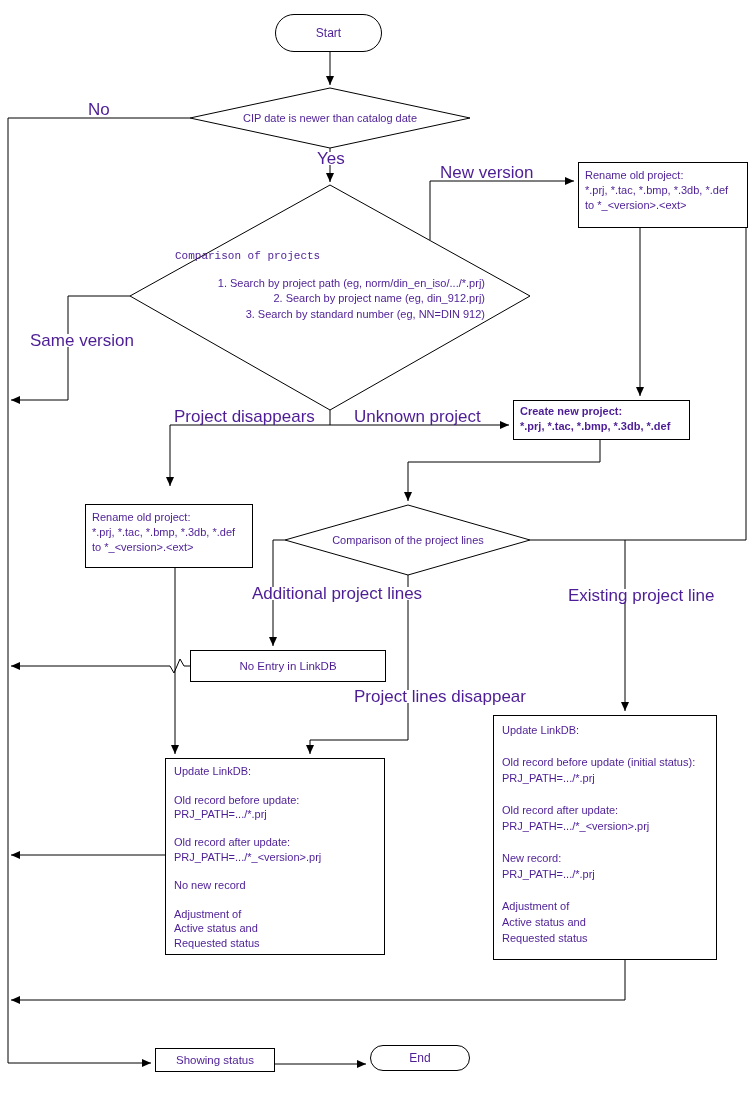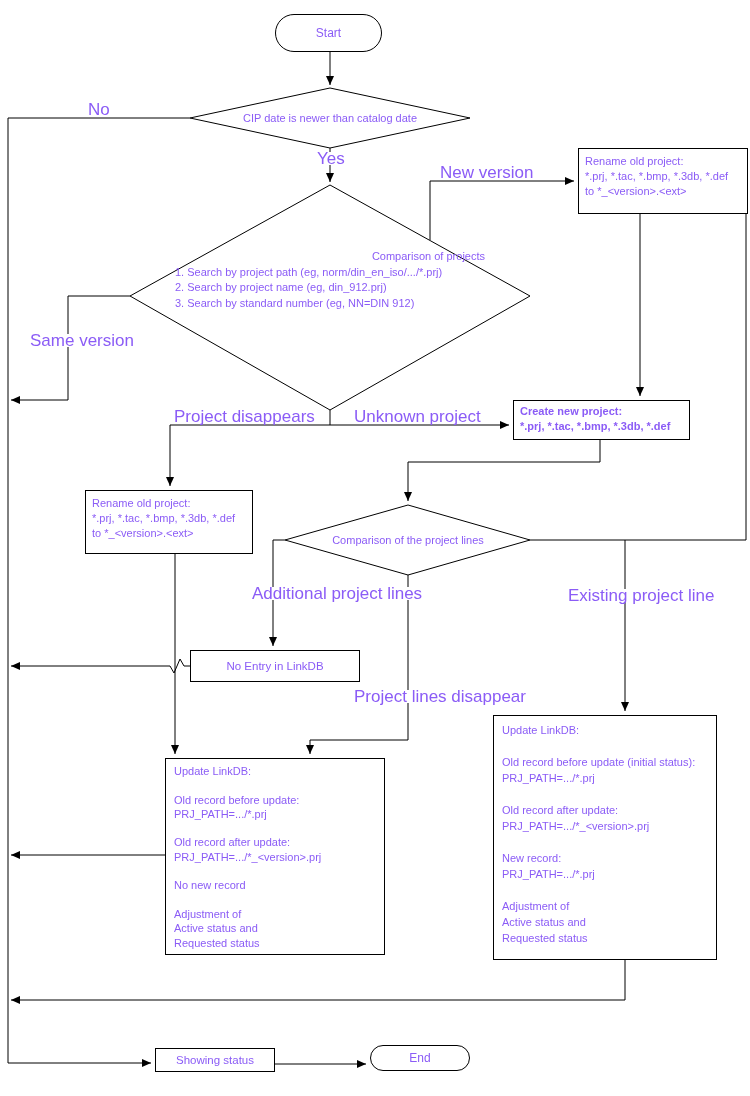--- a/index.html
+++ b/index.html
@@ -1,21 +1,21 @@
 <!DOCTYPE html>
 <html><head>
 <meta charset="utf-8">
 <style>
   html,body{margin:0;padding:0;background:#fff;}
   #stage{position:relative;width:750px;height:1096px;background:#fff;overflow:hidden;
-         font-family:"Liberation Sans",sans-serif;color:#8b5cf6;}
+         font-family:"Liberation Sans",sans-serif;color:#4c1d95;}
   #wires{position:absolute;left:0;top:0;width:750px;height:1096px;}
   .box{position:absolute;border:1px solid #000;background:#fff;font-size:11px;line-height:15px;box-sizing:border-box;}
   .mltext{white-space:pre-line;}
-  .pad{padding:5px 6px;}
+  .pad{padding:5px 6px;margin-top:14px;}
   .term{border-radius:19px;display:flex;align-items:center;justify-content:center;font-size:12px;}
   .cen{display:flex;align-items:center;justify-content:center;}
   .lbl{position:absolute;background:#fff;font-size:17px;line-height:13px;padding:0 2px;white-space:nowrap;}
   .ctext{position:absolute;font-size:11px;line-height:15px;}
 </style>
 </head>
 <body>
 
 <div id="stage">
 
@@ -51,40 +51,40 @@
     <path d="M8 1063 H151" marker-end="url(#arw)"></path>
     <path d="M275 1064 H366" marker-end="url(#arw)"></path>
   </svg>
 
   <div class="box term" style="left:275px;top:14px;width:107px;height:38px;">Start</div>
   <div class="box term" style="left:370px;top:1045px;width:100px;height:26px;">End</div>
 
   <div class="ctext" style="left:195px;top:111px;width:270px;text-align:center;">CIP date is newer than catalog date</div>
 
   <div class="ctext" style="left:175px;top:249px;width:310px;line-height:15.5px;">
-    <div style="text-align:right;">Comparison of projects</div>
-    <div class="mltext" style="text-align:left;">1. Search by project path (eg, norm/din_en_iso/.../*.prj)
+    <div style="text-align:left;font-family:Liberation Mono, monospace;">Comparison of projects</div>
+    <div class="mltext" style="text-align:right;margin-top:11px;">1. Search by project path (eg, norm/din_en_iso/.../*.prj)
 2. Search by project name (eg, din_912.prj)
 3. Search by standard number (eg, NN=DIN 912)</div>
   </div>
 
   <div class="ctext" style="left:298px;top:533px;width:220px;text-align:center;">Comparison of the project lines</div>
 
   <div class="box mltext pad" style="left:578px;top:148px;width:170px;height:66px;">Rename old project:
 *.prj, *.tac, *.bmp, *.3db, *.def
 to *_&lt;version&gt;.&lt;ext&gt;</div>
 
   <div class="box mltext" style="left:513px;top:400px;width:177px;height:40px;padding:3px 6px;font-weight:bold;">Create new project:
 *.prj, *.tac, *.bmp, *.3db, *.def</div>
 
   <div class="box mltext pad" style="left:85px;top:490px;width:168px;height:64px;">Rename old project:
 *.prj, *.tac, *.bmp, *.3db, *.def
 to *_&lt;version&gt;.&lt;ext&gt;</div>
 
-  <div class="box cen" style="left:190px;top:650px;width:170px;height:32px;font-size:11.5px;">No Entry in LinkDB</div>
+  <div class="box cen" style="left:190px;top:650px;width:196px;height:32px;font-size:11.5px;">No Entry in LinkDB</div>
 
   <div class="box mltext" style="left:165px;top:758px;width:220px;height:197px;padding:5px 8px;line-height:14.3px;">Update LinkDB:
 
 Old record before update:
 PRJ_PATH=.../*.prj
 
 Old record after update:
 PRJ_PATH=.../*_&lt;version&gt;.prj
 
 No new record

